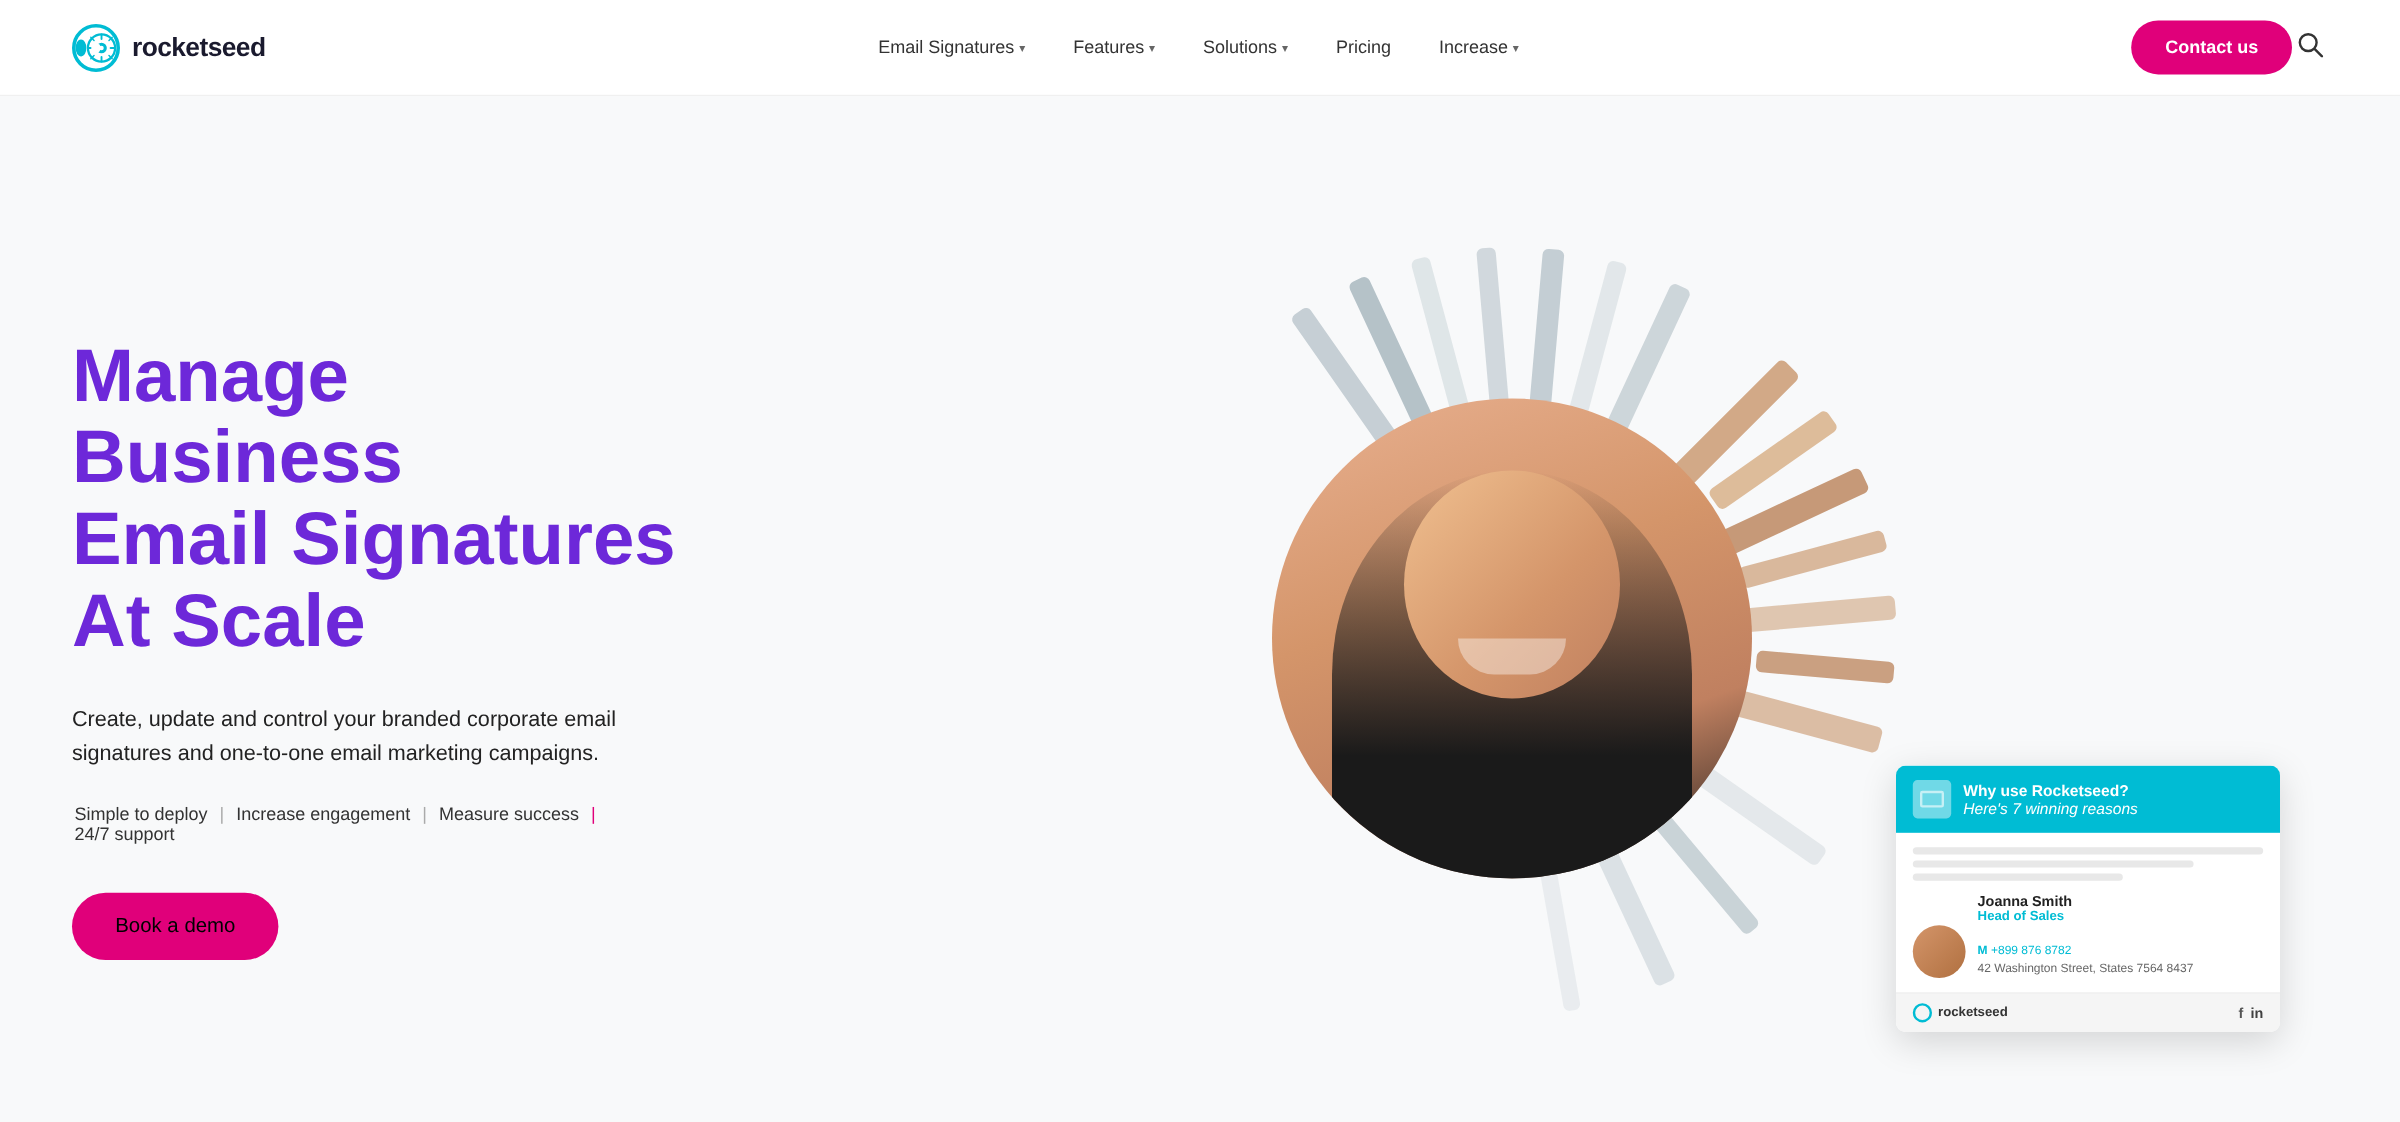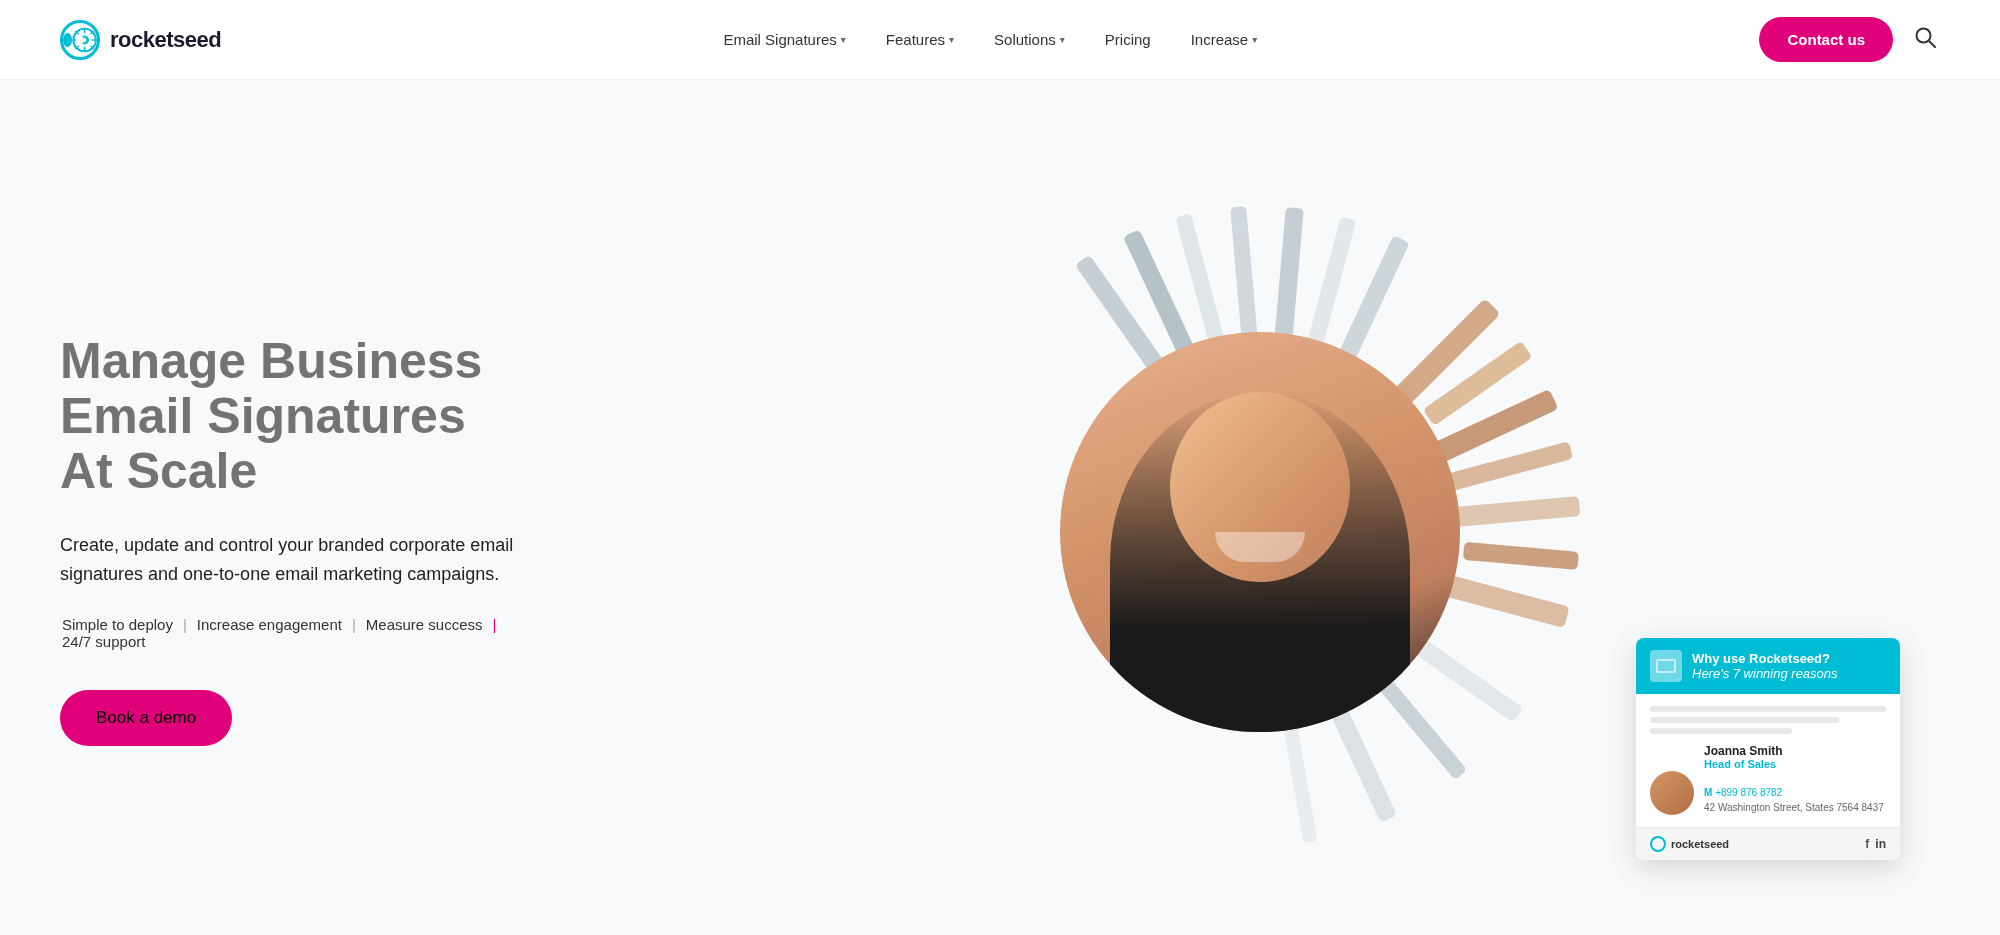--- a/index.html
+++ b/index.html
@@ -33,21 +33,21 @@
     .nav-links { display: flex; align-items: center; gap: 8px; }
     .nav-item {
       display: flex; align-items: center; gap: 4px;
       padding: 8px 16px; font-size: 15px; color: #333;
       cursor: pointer; border-radius: 4px;
       white-space: nowrap;
     }
     .nav-item .chevron {
       font-size: 10px; color: #666;
     }
-    .nav-right { display: flex; align-items: center; gap: 17px; }
+    .nav-right { display: flex; align-items: center; gap: 0; }
     .contact-btn {
       background: #e0007a; color: #fff;
       border: none; border-radius: 30px;
       padding: 14px 28px; font-size: 15px; font-weight: 600;
       cursor: pointer; white-space: nowrap;
     }
     .search-icon-btn {
       background: none; border: none; cursor: pointer;
       font-size: 20px; color: #333; padding: 4px;
     }
@@ -57,22 +57,22 @@
       display: flex; align-items: center;
       min-height: 855px;
       padding: 60px 60px 40px 60px;
       background: #f8f9fa;
       position: relative; overflow: hidden;
     }
     .hero-left {
       flex: 0 0 520px; z-index: 2;
     }
     .hero-title {
-      font-size: 50px; font-weight: 800; line-height: 1.1;
-      color: #737373; margin-bottom: 32px;
+      font-size: 62px; font-weight: 800; line-height: 1.1;
+      color: #6d28d9; margin-bottom: 32px;
     }
     .hero-desc {
       font-size: 18px; line-height: 1.6; color: #222;
       margin-bottom: 28px; max-width: 480px;
     }
     .hero-features {
       font-size: 15px; color: #333; margin-bottom: 40px;
       display: flex; align-items: center; gap: 0; flex-wrap: wrap;
     }
     .hero-features span { margin: 0 2px; }
@@ -88,21 +88,21 @@
     
     .hero-right {
       flex: 1; position: relative; height: 800px;
       display: flex; align-items: center; justify-content: center;
     }
 
     
     .sig-card {
       position: absolute;
       bottom: 80px; right: 40px;
-      width: 264px;
+      width: 320px;
       background: #fff;
       border-radius: 8px;
       box-shadow: 0 8px 30px rgba(0,0,0,0.15);
       overflow: hidden;
       z-index: 5;
     }
     .sig-card-header {
       background: #00bcd4;
       display: flex; align-items: center; gap: 10px;
       padding: 12px 14px;

